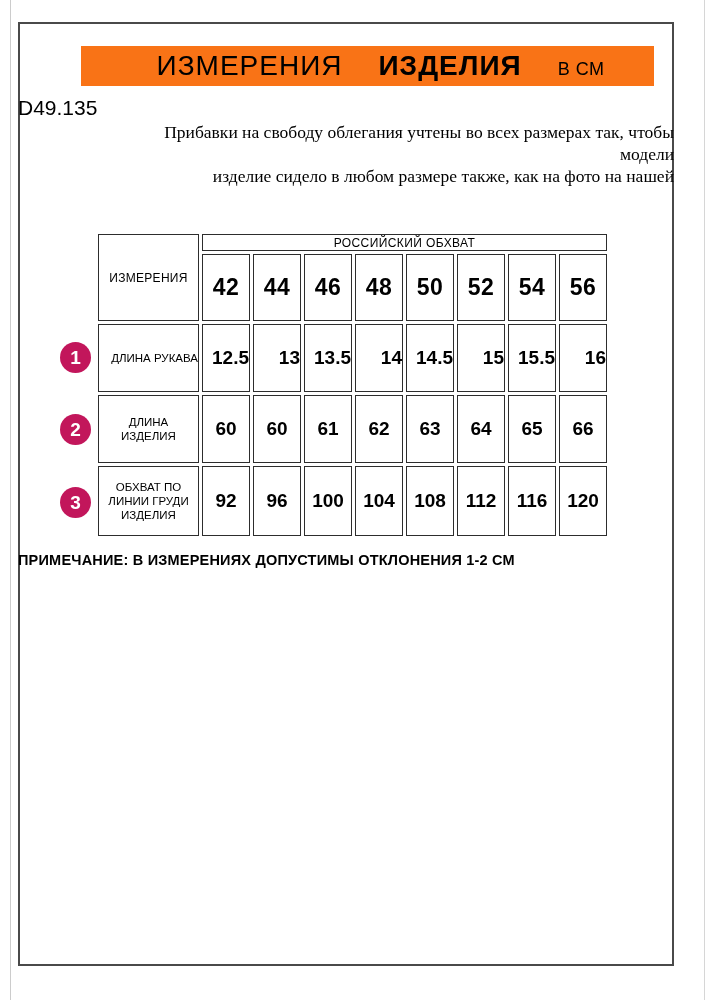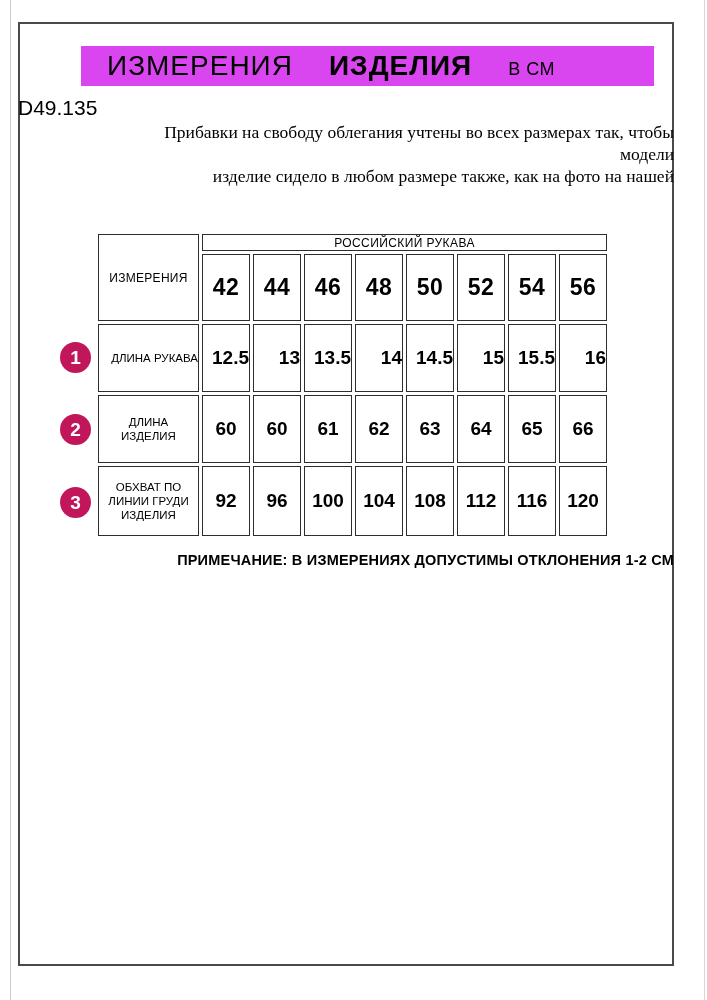--- a/index.html
+++ b/index.html
@@ -8,21 +8,21 @@
     font-family:"Liberation Sans",sans-serif;color:#000;overflow:hidden;
   }
   .scan-line-left{position:absolute;left:10px;top:0;width:1px;height:1000px;background:#cccccc;}
   .scan-line-right{position:absolute;left:704px;top:0;width:1px;height:1000px;background:#d6d6d6;}
   .frame{
     position:absolute;left:18px;top:22px;width:656px;height:944px;
     box-sizing:border-box;border:2px solid #4a4a4a;
   }
   .title-bar{
     position:absolute;left:81px;top:46px;width:573px;height:40px;
-    background:#d946ef;line-height:40px;white-space:nowrap;
+    background:#f97316;text-align:center;line-height:40px;white-space:nowrap;
     box-sizing:border-box;padding-left:26px;
   }
   .title-part1{font-size:28px;letter-spacing:1px;}
   .title-part2{font-size:28px;font-weight:bold;letter-spacing:1px;margin-left:36px;}
   .title-unit{font-size:18px;letter-spacing:0.5px;margin-left:36px;}
   .model-code{
     position:absolute;left:18px;top:96px;width:656px;
     text-align:left;font-size:21px;line-height:24px;
   }
   .description{
@@ -48,21 +48,21 @@
   .badge{
     position:absolute;width:31px;height:31px;border-radius:50%;
     background:#c2165b;color:#fff;font-size:19px;font-weight:bold;
     display:flex;align-items:center;justify-content:center;
   }
   .badge-1{left:60px;top:342px;}
   .badge-2{left:60px;top:414px;}
   .badge-3{left:60px;top:487px;}
   .note{
     position:absolute;left:18px;top:552px;width:656px;
-    text-align:right;font-size:14.5px;font-weight:bold;letter-spacing:0.2px;
+    text-align:left;font-size:14.5px;font-weight:bold;letter-spacing:0.2px;
   }
 </style>
 </head>
 <body>
 
 <div class="page">
 
   <div class="scan-line-left"></div>
   <div class="scan-line-right"></div>
   <div class="frame"></div>
@@ -76,21 +76,21 @@
   <div class="description">
     <div>Прибавки на свободу облегания учтены во всех размерах так, чтобы</div>
     <div>модели</div>
     <div>изделие сидело в любом размере также, как на фото на нашей</div>
   </div>
 
   <table class="size-table">
     <tbody>
         <tr>
       <td class="corner-cell" rowspan="2">ИЗМЕРЕНИЯ</td>
-      <td class="group-cell" colspan="8">РОССИЙСКИЙ РУКАВА</td>
+      <td class="group-cell" colspan="8">РОССИЙСКИЙ ОБХВАТ</td>
     </tr>
     <tr>
       <td class="size-cell">42</td>
       <td class="size-cell">44</td>
       <td class="size-cell">46</td>
       <td class="size-cell">48</td>
       <td class="size-cell">50</td>
       <td class="size-cell">52</td>
       <td class="size-cell">54</td>
       <td class="size-cell">56</td>

